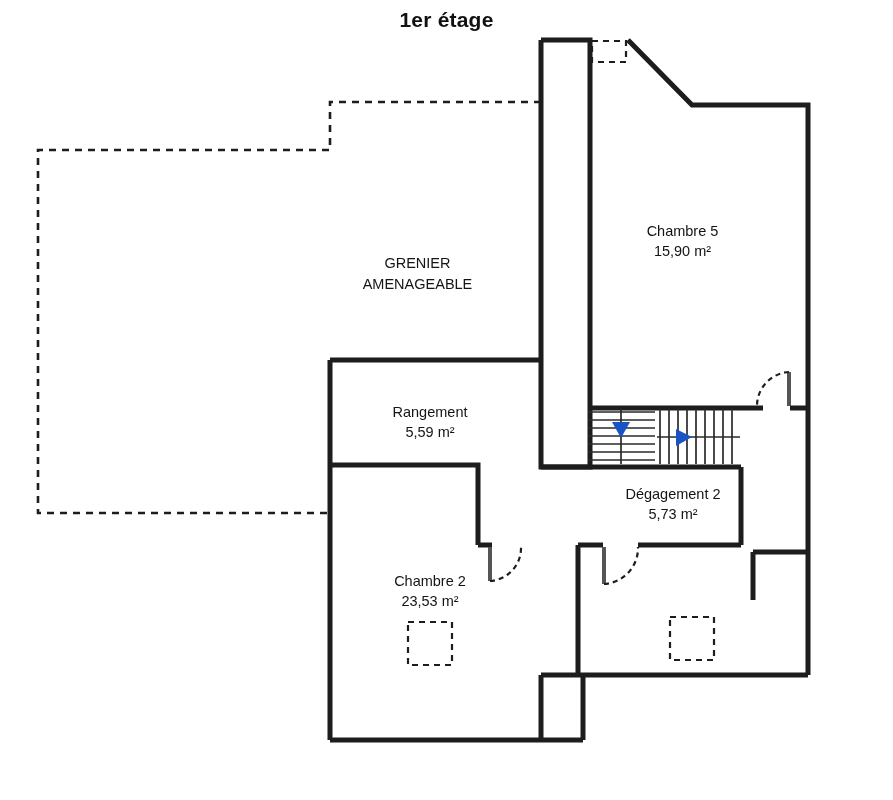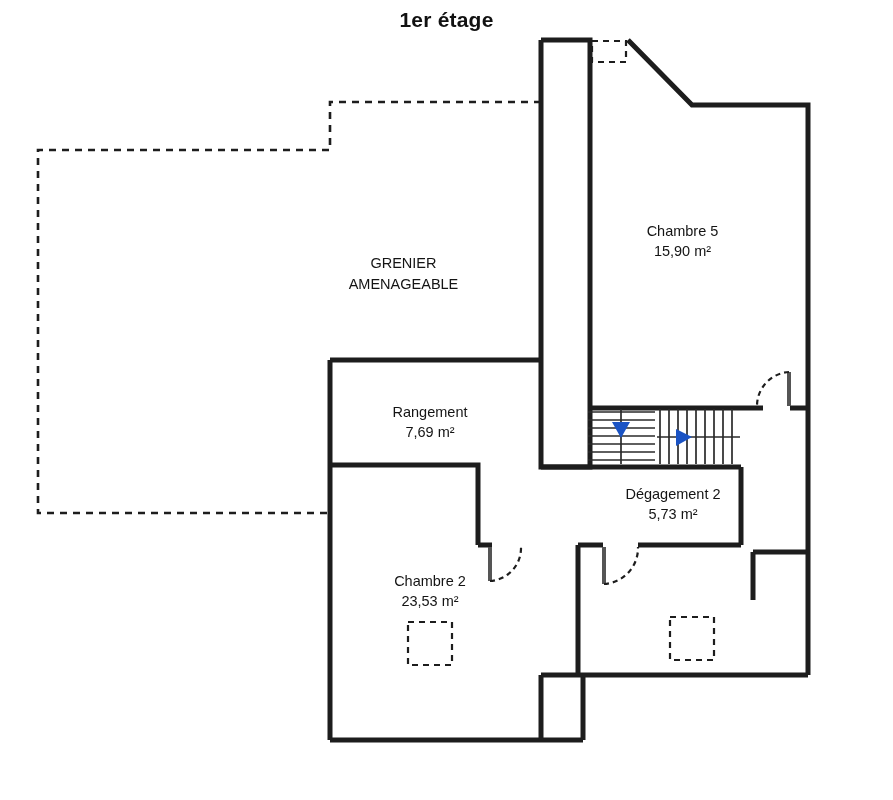--- a/index.html
+++ b/index.html
@@ -199,33 +199,33 @@
     <g>
       <path class="door-leaf" d="M 604,547 L 604,584"></path>
       <path class="door-arc" d="M 604,584 A 36,36 0 0 0 638,547"></path>
     </g>
 
     <rect class="dashed-box" x="408" y="622" width="44" height="43"></rect>
     <rect class="dashed-box" x="670" y="617" width="44" height="43"></rect>
 
   </svg>
 
-  <div class="attic-label" style="left:341px; top:253px; width:125px;">
+  <div class="attic-label" style="left:355px; top:253px; width:125px;">
     <span>GRENIER</span>
     <span>AMENAGEABLE</span>
   </div>
 
   <div class="room-label" style="left:620px; top:221px; width:125px;">
     <span class="rl-name">Chambre 5</span>
     <span class="rl-area">15,90 m²</span>
   </div>
 
   <div class="room-label" style="left:375px; top:402px; width:110px;">
     <span class="rl-name">Rangement</span>
-    <span class="rl-area">7,69 m²</span>
+    <span class="rl-area">5,59 m²</span>
   </div>
 
   <div class="room-label" style="left:608px; top:484px; width:130px;">
     <span class="rl-name">Dégagement 2</span>
     <span class="rl-area">5,73 m²</span>
   </div>
 
   <div class="room-label" style="left:365px; top:571px; width:130px;">
     <span class="rl-name">Chambre 2</span>
     <span class="rl-area">23,53 m²</span>

